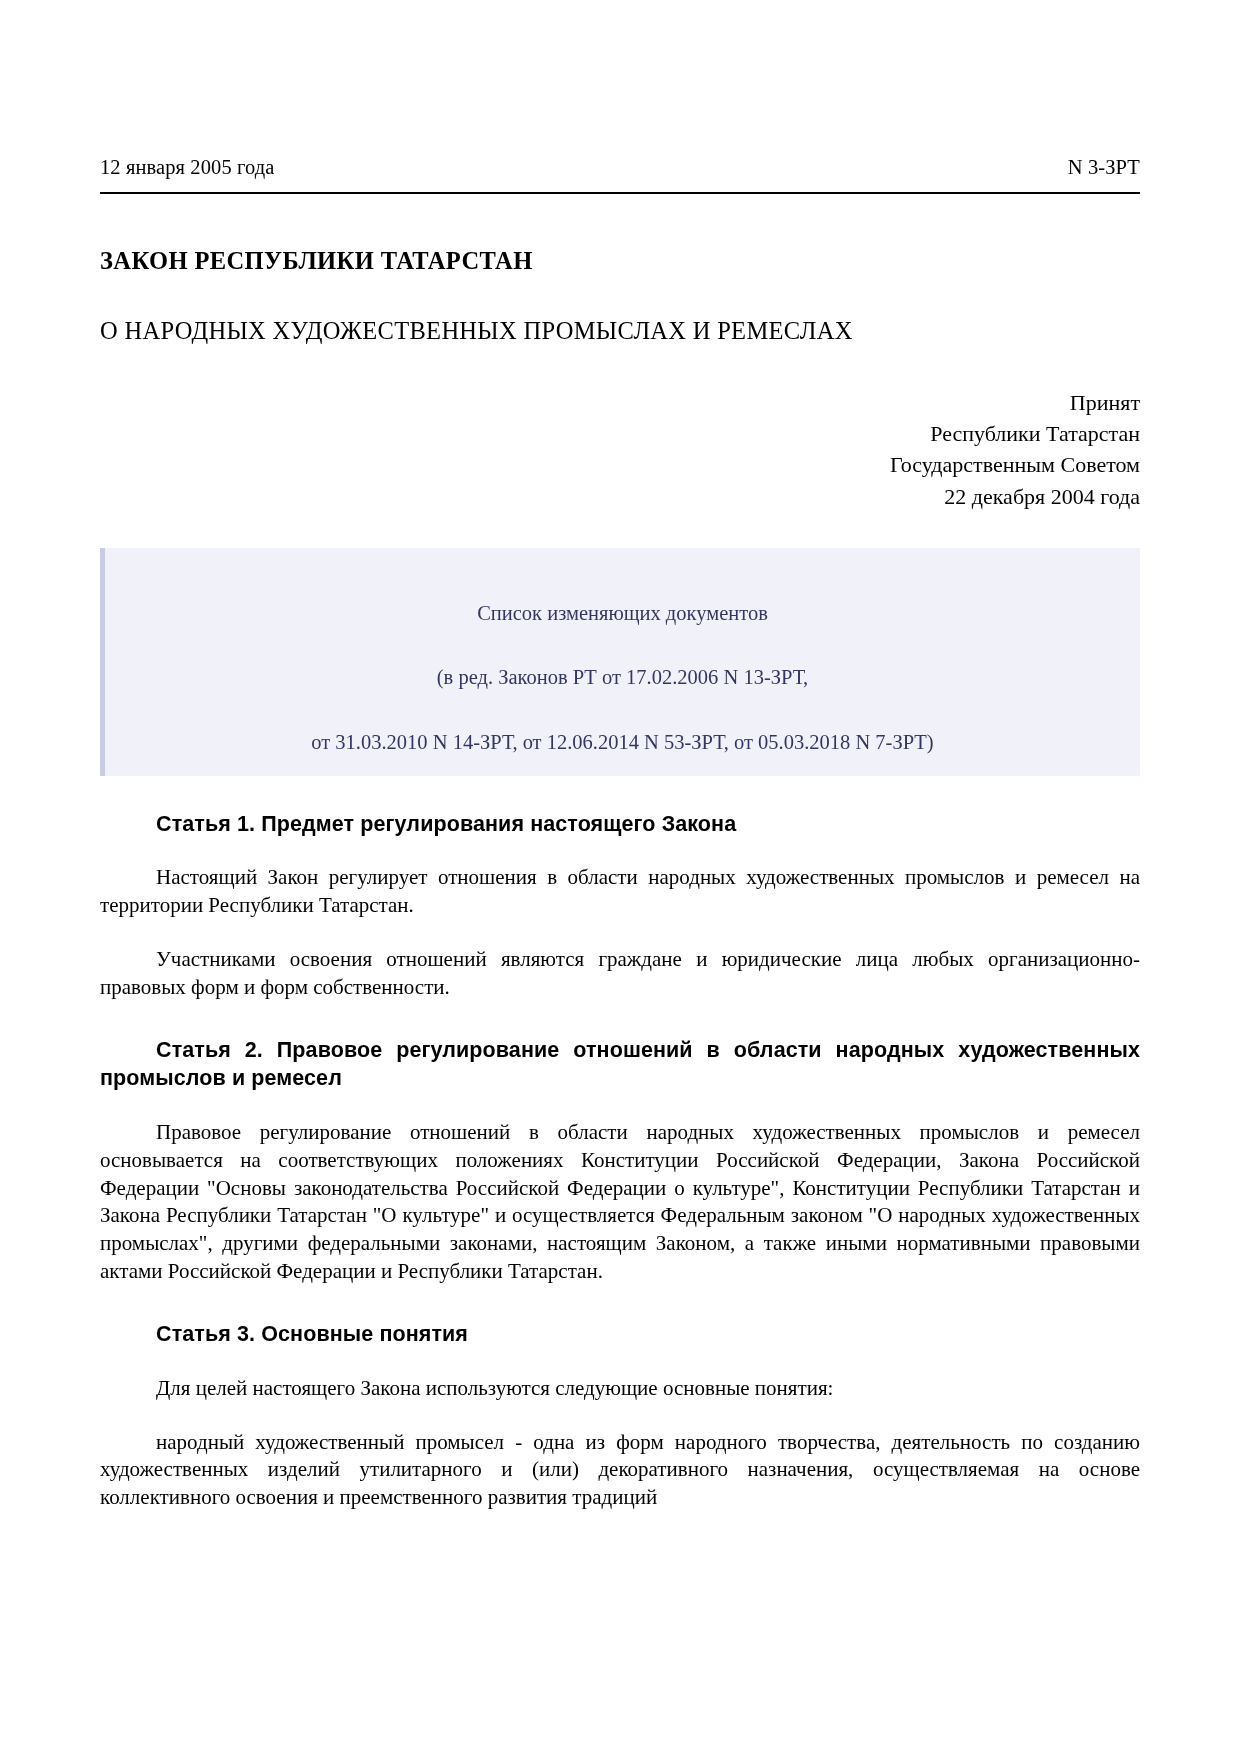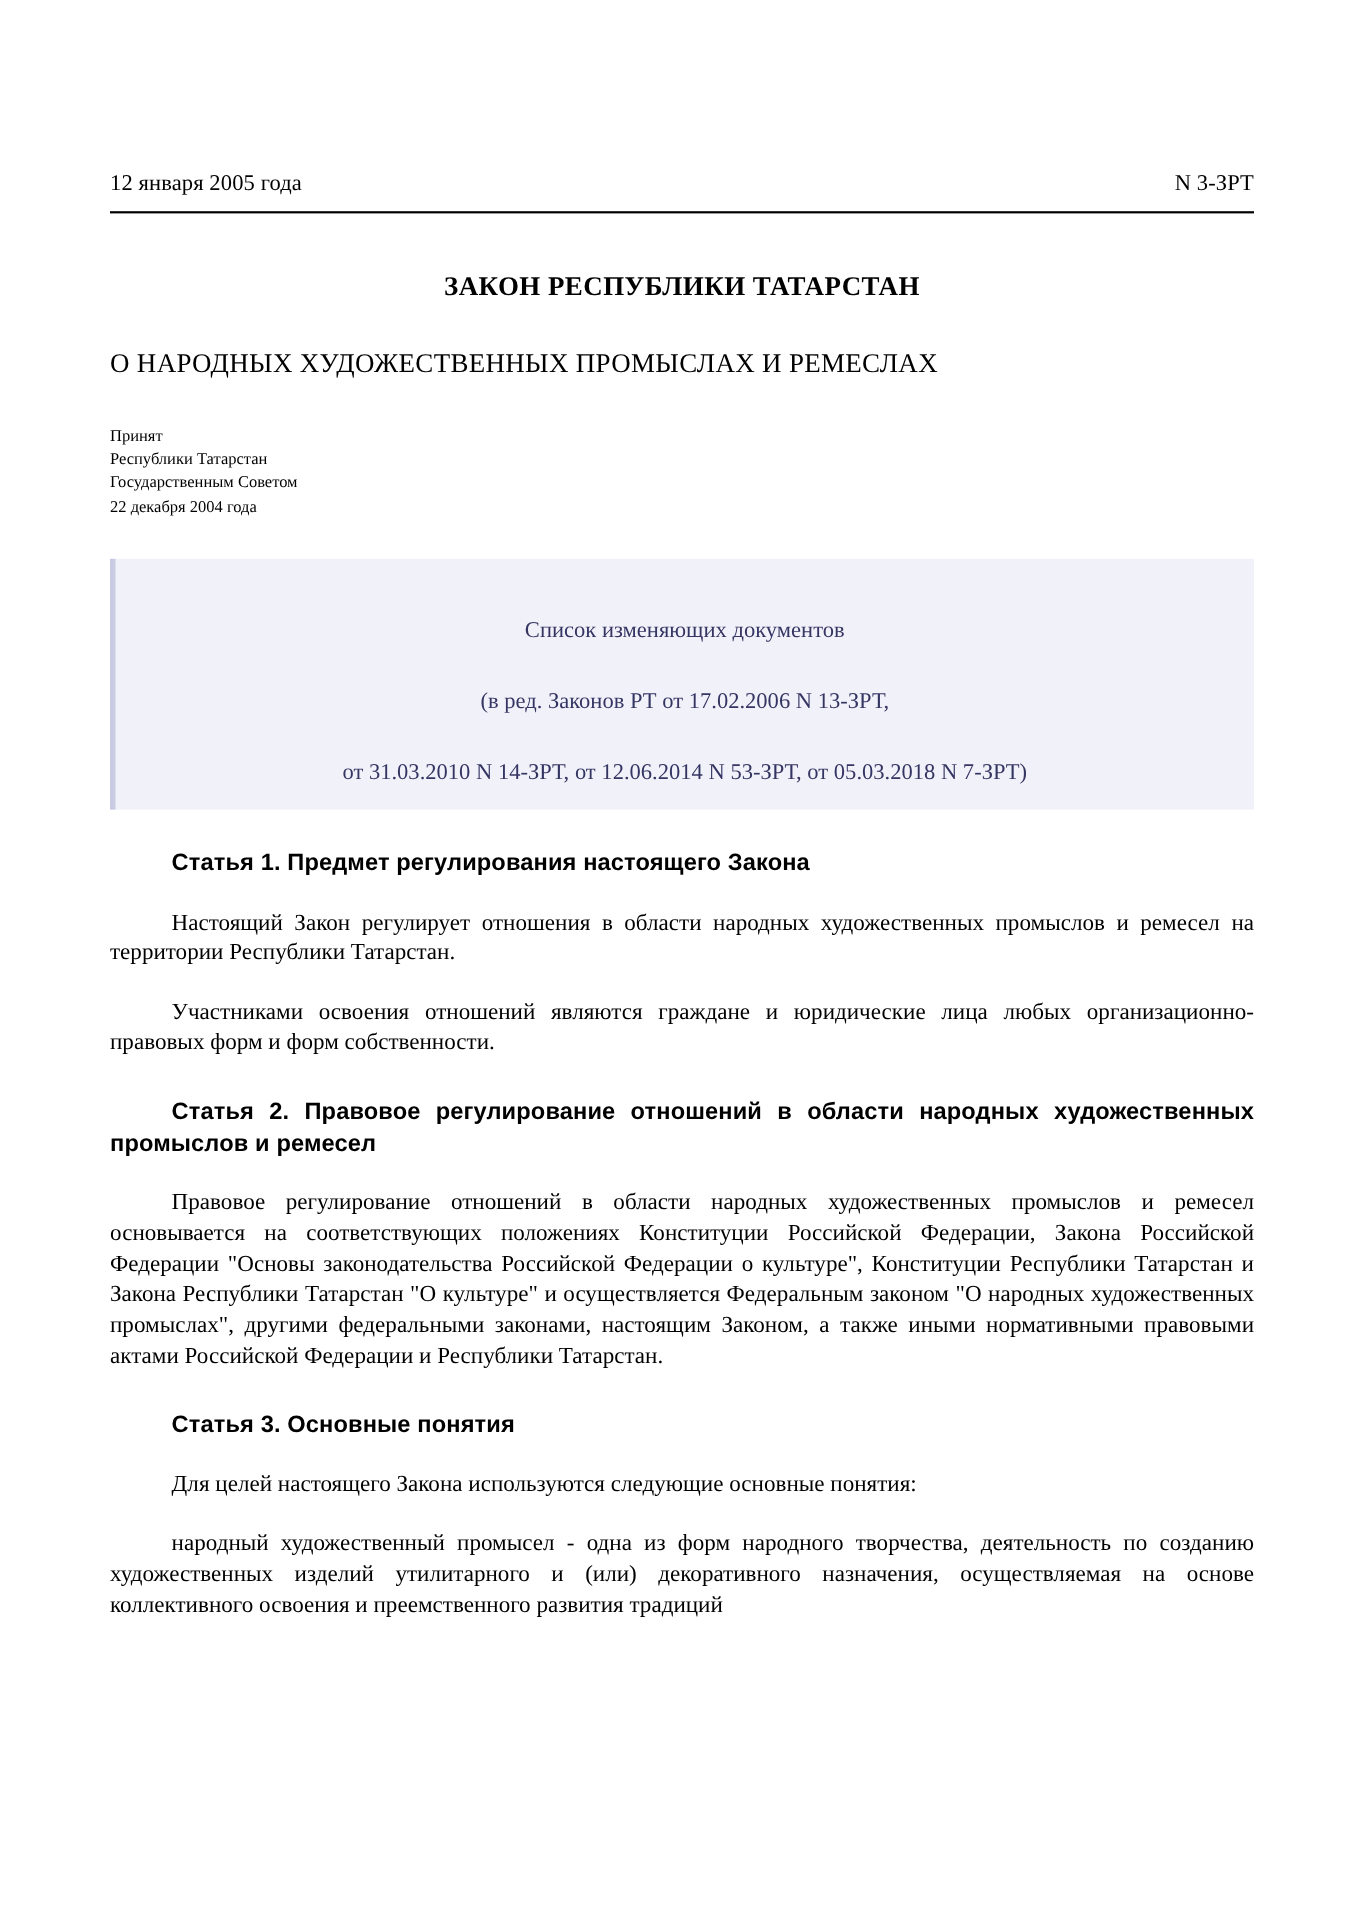--- a/index.html
+++ b/index.html
@@ -32,39 +32,40 @@
   .doc-header .date { white-space: nowrap; }
   .doc-header .number { white-space: nowrap; }
   .header-rule {
     border: 0;
     border-top: 2.2px solid #000;
     margin: 12px 0 0 0;
   }
 
   
   .title-main {
-    text-align: center;
+    text-align: left;
     font-weight: bold;
     font-size: 24.5px;
     letter-spacing: 0.4px;
     margin: 52px 0 0 0;
     line-height: 1.25;
   }
   .title-sub {
     font-weight: normal;
     font-size: 24.5px;
     letter-spacing: 0.3px;
     margin: 40px 0 0 0;
     line-height: 1.25;
   }
 
   
   .adopted {
     margin: 40px 0 0 0;
-    font-size: 15px;
+    text-align: right;
+    font-size: 22px;
     line-height: 1.42;
   }
   .adopted div { white-space: nowrap; }
 
   
   .amend-box {
     margin: 36px 0 0 0;
     background: #f1f2f9;
     border-left: 5px solid #c9cbe2;
     padding: 16px 20px 18px 20px;

